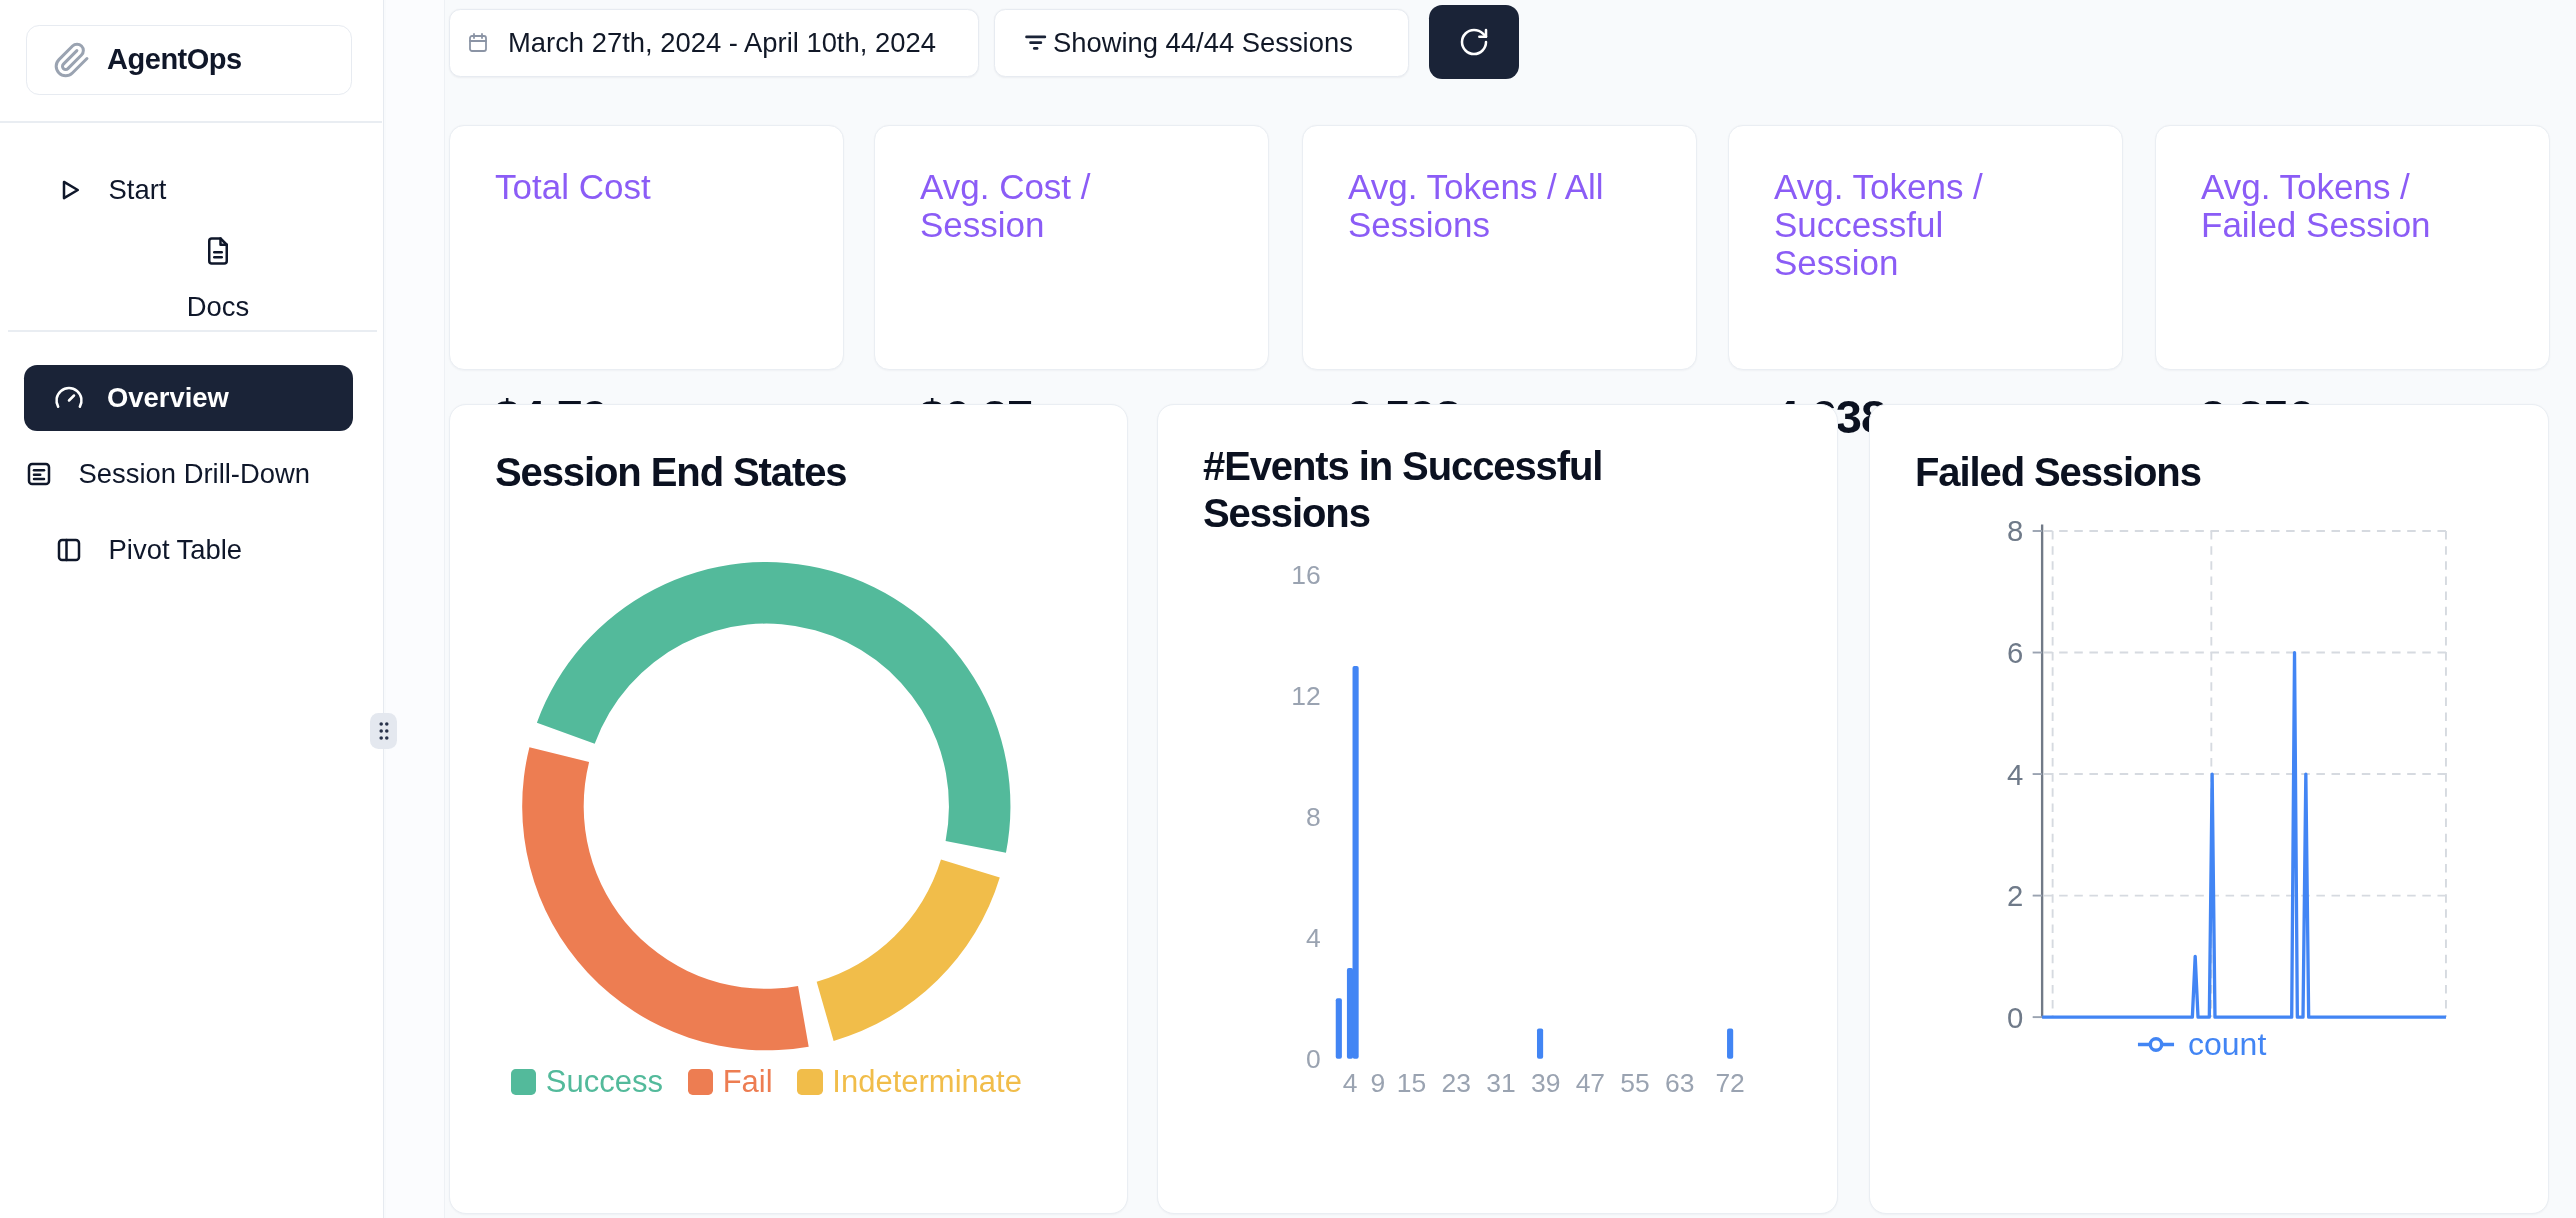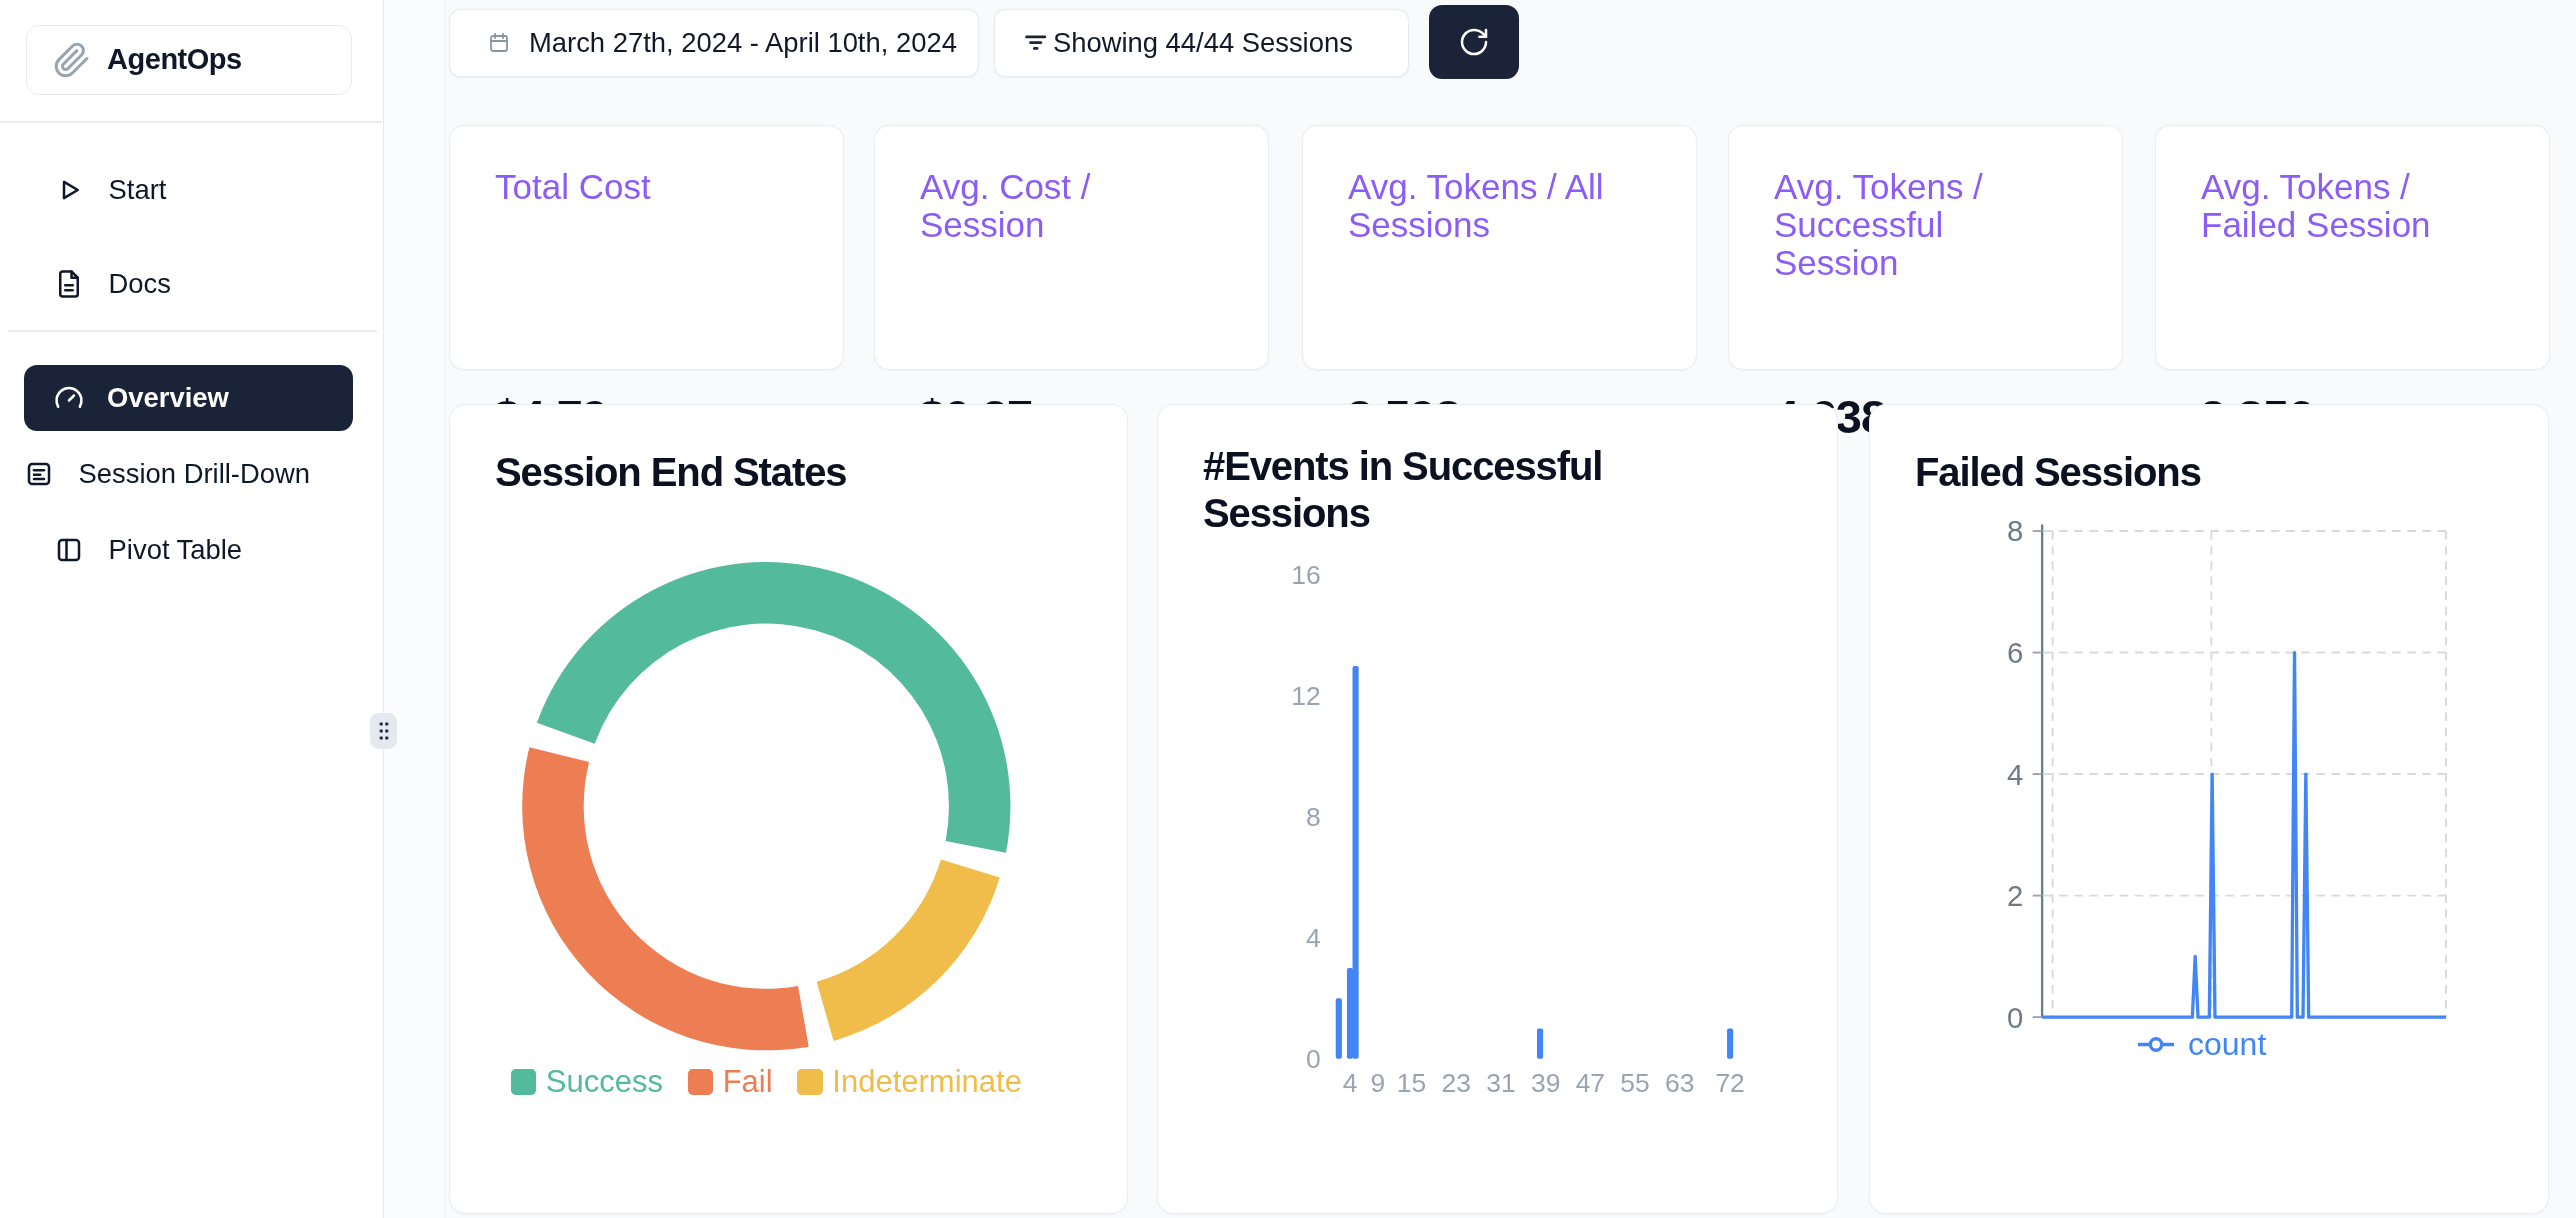--- a/index.html
+++ b/index.html
@@ -17,21 +17,21 @@
   .logo-box{position:absolute;left:25.6px;top:24.6px;width:326px;height:70px;background:#fff;border:1.9px solid #e7ebf1;border-radius:13.2px;display:flex;align-items:center;padding-left:26.5px;gap:16px;box-sizing:border-box;cursor:pointer;}
   .logo-text{font-size:29px;font-weight:bold;letter-spacing:-0.5px;color:#101729;}
   .sb-divider{position:absolute;left:0;width:382px;height:1.9px;background:#e9edf2;}
   .nav-item{position:absolute;left:0;width:382px;height:61px;display:flex;align-items:center;padding-left:54px;gap:24.6px;font-size:27.4px;font-weight:500;color:#0f172a;cursor:pointer;box-sizing:border-box;}
   .nav-pill{position:absolute;left:24px;width:329px;height:66px;background:#1a2337;border-radius:13.2px;color:#ffffff;display:flex;align-items:center;padding-left:30px;gap:23px;font-size:27.4px;font-weight:600;cursor:pointer;box-sizing:border-box;}
   .gutter{position:absolute;left:386px;top:0;width:59px;height:1219px;background:#fbfcfe;border-right:1.9px solid #eef1f5;box-sizing:border-box;}
   .drag-handle{position:absolute;left:370px;top:713px;width:27.4px;height:36px;background:#e4e8ef;border-radius:8.5px;display:flex;align-items:center;justify-content:center;cursor:col-resize;}
 
   
   .btn{position:absolute;background:#ffffff;border:1.9px solid #e7ebf1;border-radius:11.4px;display:flex;align-items:center;font-size:27.4px;font-weight:500;color:#111827;box-shadow:0 0.9px 1.9px rgba(15,23,42,.05);cursor:pointer;box-sizing:border-box;}
-  .btn-date{left:449px;top:8.5px;width:530px;height:68px;padding-left:37px;gap:18px;}
+  .btn-date{left:449px;top:8.5px;width:530px;height:68px;padding-left:16px;gap:18px;}
   .btn-filter{left:994px;top:8.5px;width:415px;height:68px;padding-left:26.5px;gap:4px;}
   .btn-refresh{left:1429px;top:4.7px;width:90px;height:74px;background:#1a2337;border:none;border-radius:13.2px;display:flex;align-items:center;justify-content:center;cursor:pointer;position:absolute;}
 
   
   .stat-card{position:absolute;top:125px;width:395px;height:245px;background:#ffffff;border:1.9px solid #eaeef3;border-radius:15px;box-shadow:0 0.9px 1.9px rgba(15,23,42,.04);box-sizing:border-box;}
   .stat-label{position:absolute;left:45px;top:42px;width:289px;font-size:35px;line-height:38px;color:#8b5cf6;}
   .stat-value{position:absolute;left:44px;top:263px;font-size:47px;font-weight:bold;letter-spacing:-0.9px;color:#0b1120;}
 
   
   .chart-card{position:absolute;top:404px;height:810px;background:#ffffff;border:1.9px solid #eaeef3;border-radius:17px;box-shadow:0 0.9px 1.9px rgba(15,23,42,.04);box-sizing:border-box;overflow:hidden;}
@@ -59,21 +59,21 @@
 
   <div class="nav-item" style="top:159px;">
     <span>
       <svg width="30" height="30" viewBox="0 0 24 24" fill="none" stroke="#0f172a" stroke-width="2" stroke-linejoin="round">
         <path d="M8 5.5 L19 12 L8 18.5 Z"></path>
       </svg>
     </span>
     <span>Start</span>
   </div>
 
-  <div class="nav-item" style="top:253px;">
+  <div class="nav-item" style="top:236px;flex-direction:column;">
     <span>
       <svg width="30" height="30" viewBox="0 0 24 24" fill="none" stroke="#0f172a" stroke-width="2" stroke-linecap="round" stroke-linejoin="round">
         <path d="M14 2H7a2 2 0 0 0-2 2v16a2 2 0 0 0 2 2h10a2 2 0 0 0 2-2V7z"></path>
         <path d="M14 2v5h5"></path>
           <line x1="9" y1="13" x2="15" y2="13"></line>
           <line x1="9" y1="17" x2="15" y2="17"></line>
       </svg>
     </span>
     <span>Docs</span>
   </div>

